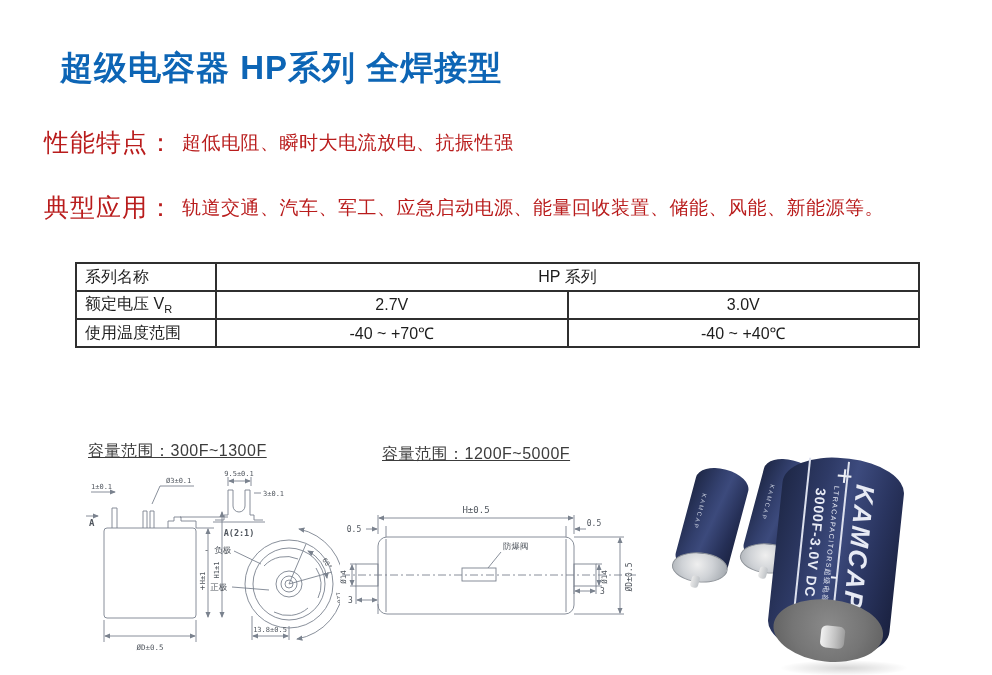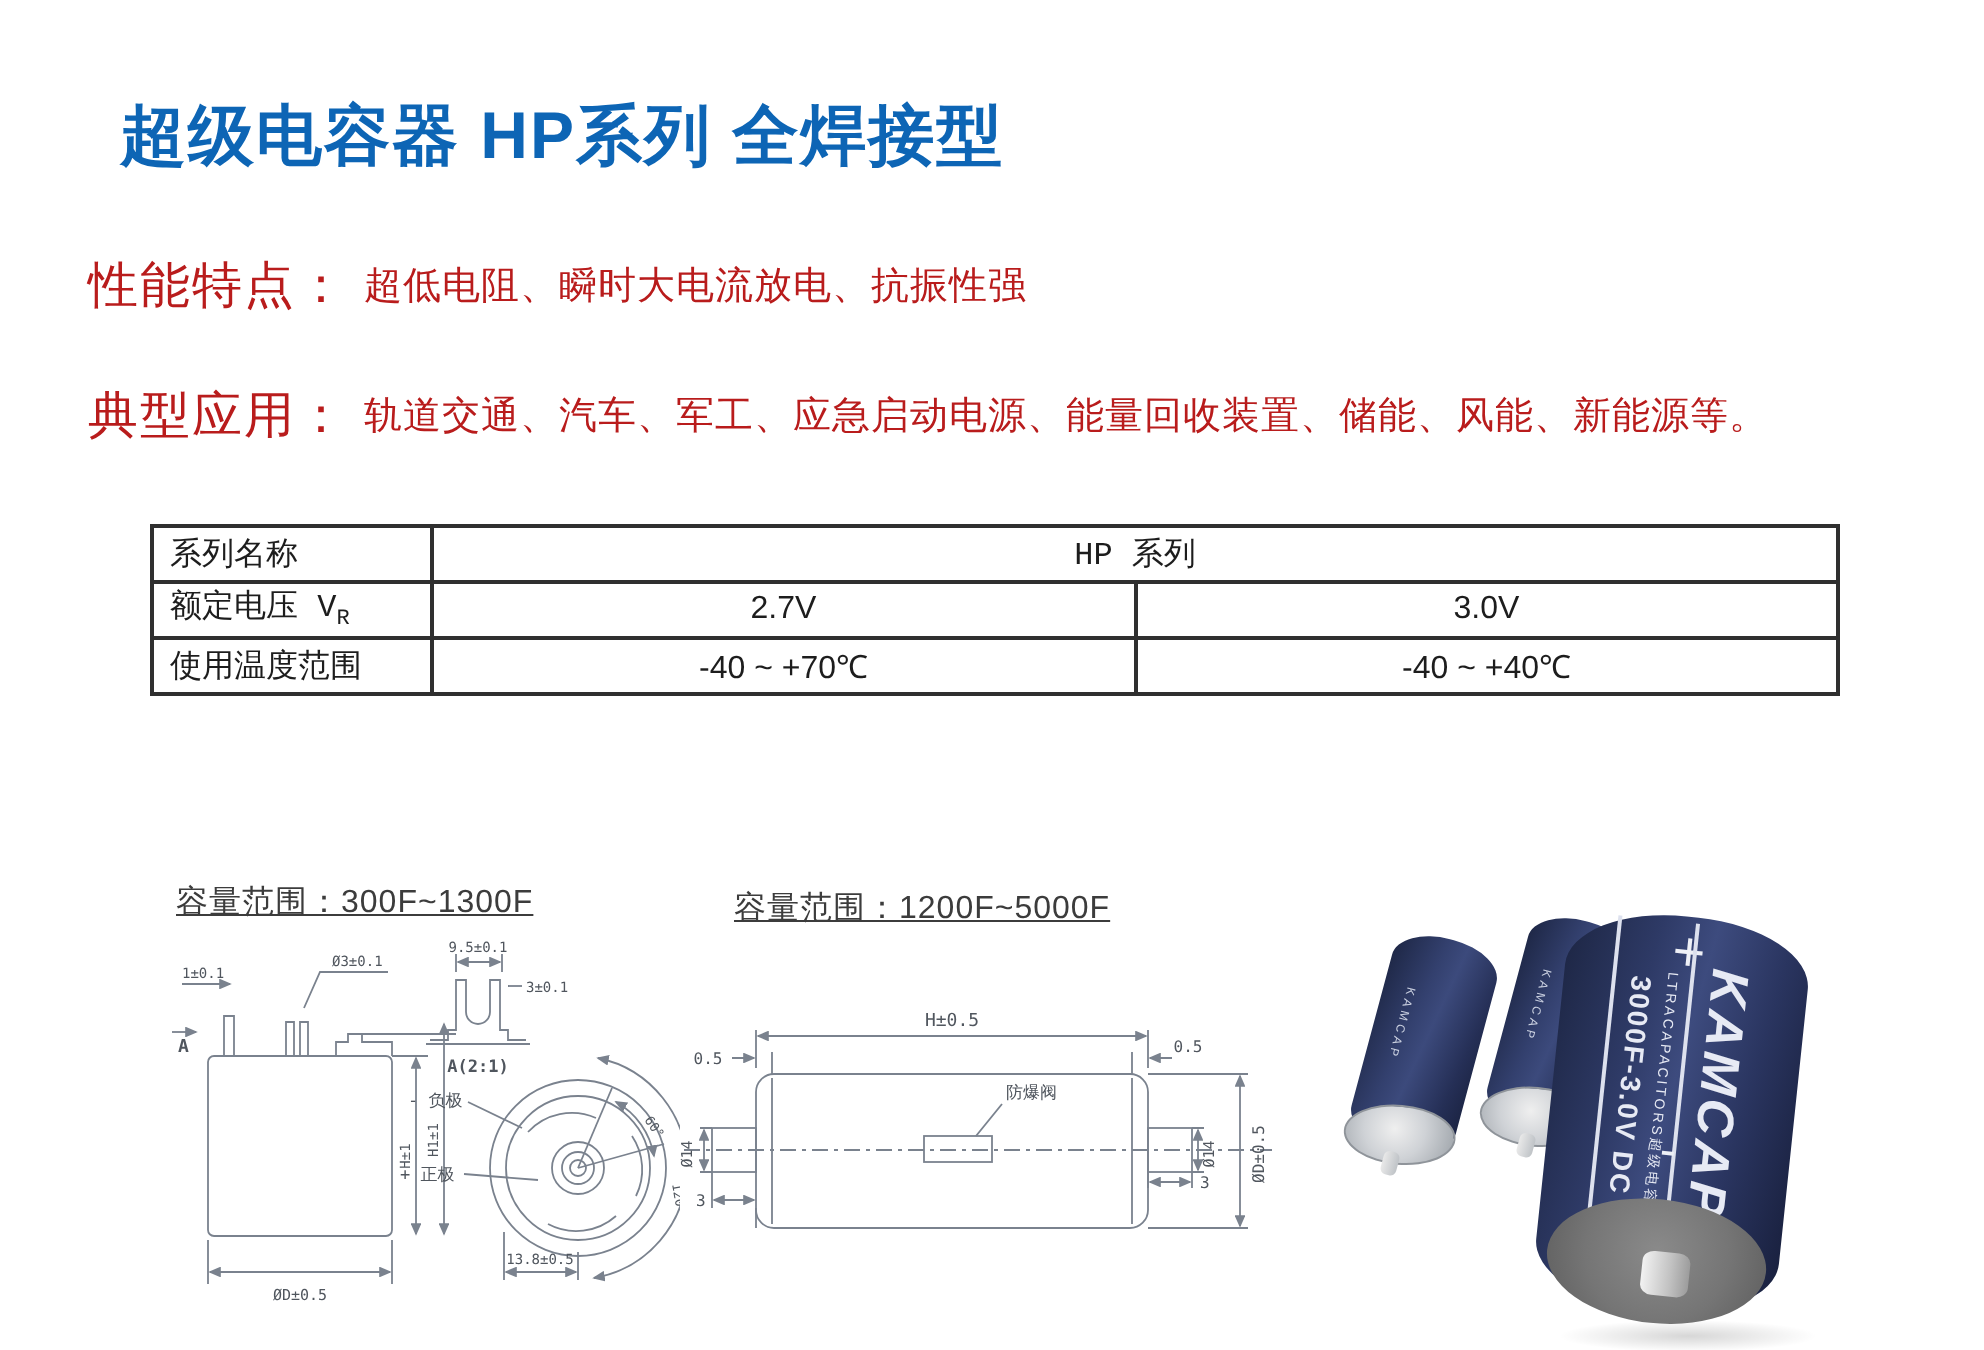--- a/index.html
+++ b/index.html
@@ -14,29 +14,29 @@
   .line .lbl { font-size:25px; letter-spacing:1px; vertical-align:middle; }
   .line .txt { font-size:19px; letter-spacing:.5px; vertical-align:middle; margin-left:8px; }
   .features-line { left:44px; top:126px; }
   .applications-line { left:44px; top:191px; }
 
   
   .spec-table-wrap { left:75px; top:262px; width:845px; }
   table.spec { width:100%; border-collapse:collapse; table-layout:fixed; }
   table.spec td { border:2px solid #2f2f2f; height:28px; padding:0 8px;
                   font-size:16px; color:#1d1d1d; overflow:hidden; white-space:nowrap; }
-  td.rowlab { font-family:Liberation Mono, monospace; font-size:17px; width:140px; }
+  td.rowlab { font-family:Liberation Sans, sans-serif; font-size:17px; width:140px; }
   td.val { text-align:center; font-family:"Liberation Sans", sans-serif; }
-  td.series { text-align:center; font-size:17px; font-family:Liberation Mono, monospace; }
+  td.series { text-align:center; font-size:17px; font-family:Liberation Sans, sans-serif; }
   td.rowlab sub { font-size:11px; }
 
   
   .caption { font-size:16px; color:#3c3c3c; letter-spacing:.5px; white-space:nowrap;text-decoration:underline; }
   .caption-left { left:88px; top:441px; }
-  .caption-right { left:367px; top:444px; }
+  .caption-right { left:382px; top:444px; }
 
   
   .svg-left  { left:84px;  top:466px; }
   .svg-right { left:336px; top:482px; }
   svg text { font-family:"DejaVu Sans Mono", monospace; fill:#50565e; }
 
   
   .photo { left:683px; top:452px; width:236px; height:220px; }
   .cap { position:absolute; }
   .cap-body-small { width:54px; height:108px; border-radius:26px/15px;

